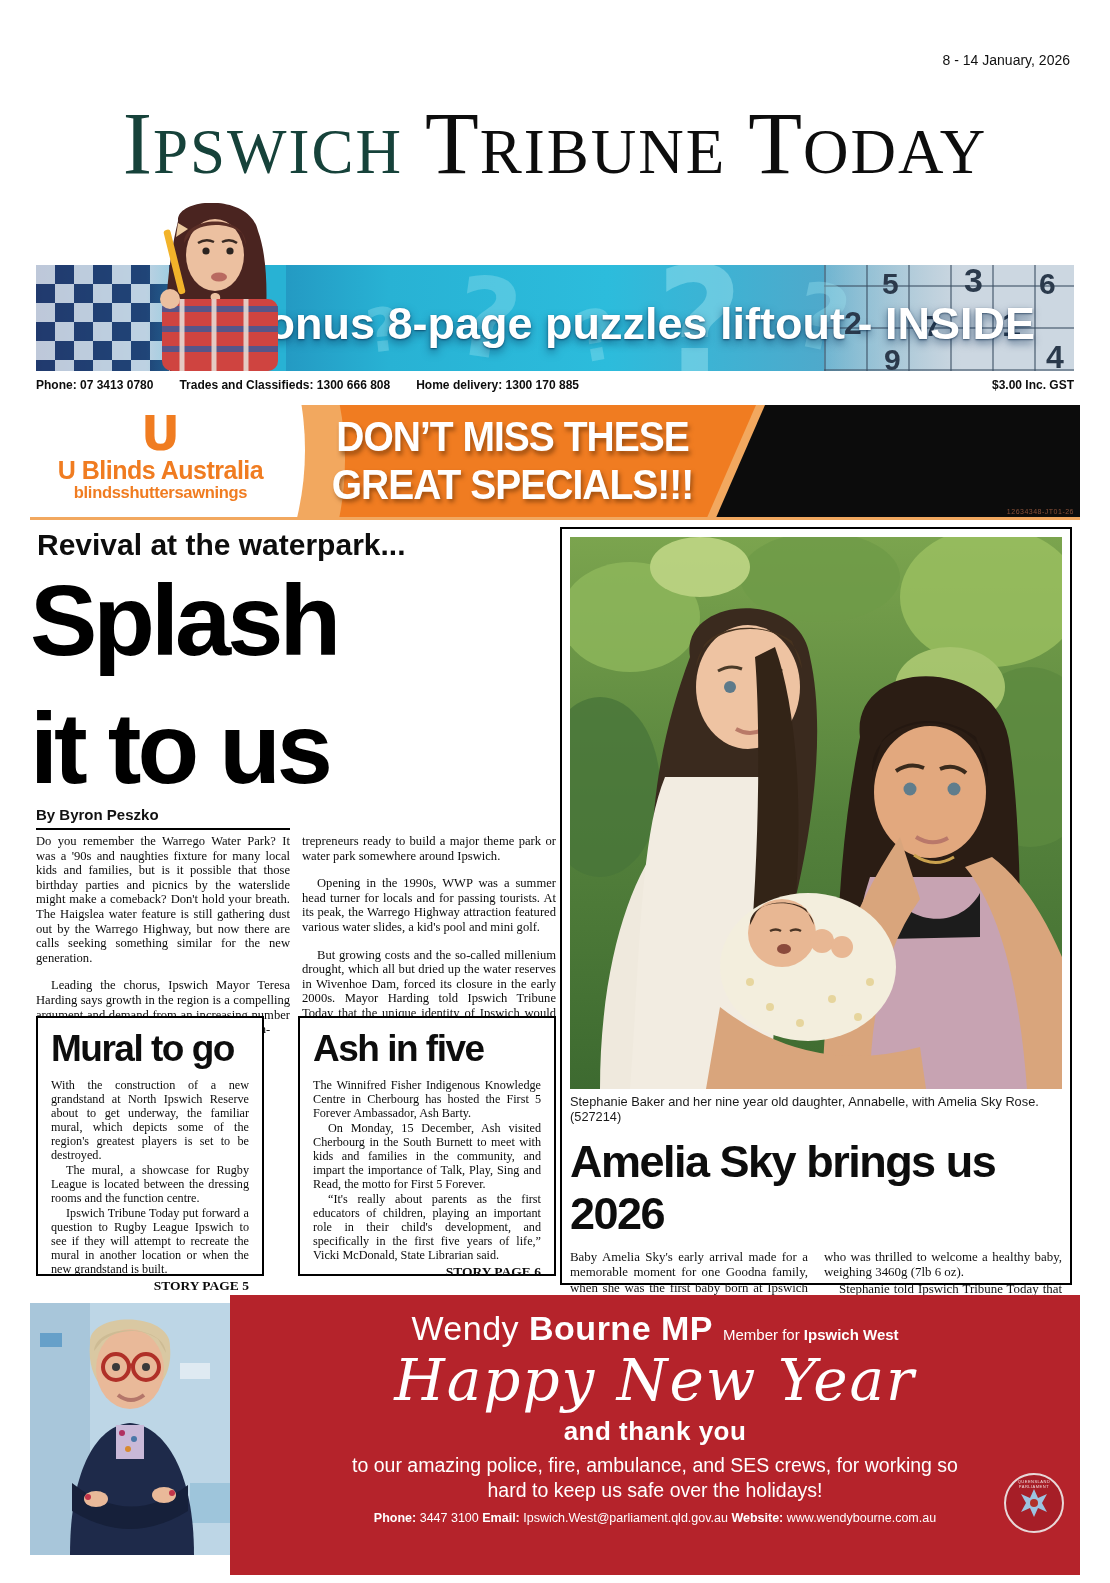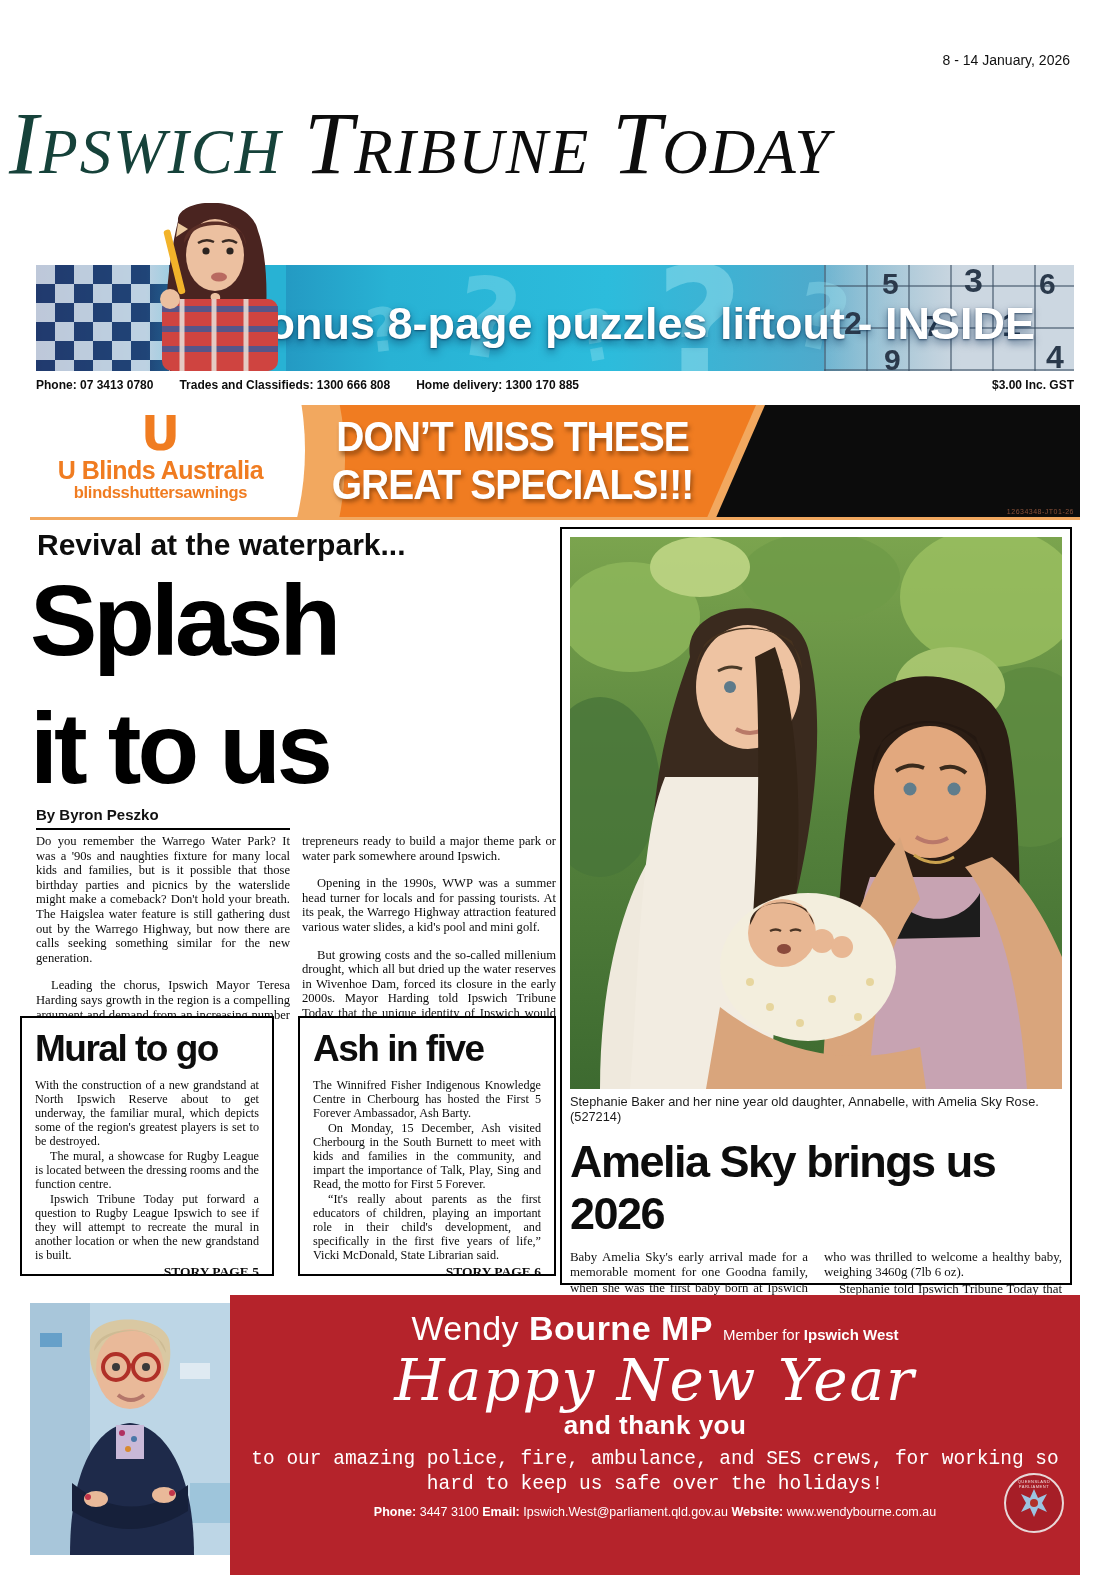--- a/index.html
+++ b/index.html
@@ -2,21 +2,21 @@
 <html><head>
 <meta charset="utf-8">
 <style>
   html,body{margin:0;padding:0;background:#ffffff;}
   body{width:1110px;height:1583px;position:relative;font-family:"Liberation Sans",sans-serif;color:#111;overflow:hidden;}
 
   
   .issue-date{position:absolute;top:52px;right:40px;font-size:14px;color:#101010;}
 
   
-  .masthead{position:absolute;top:100px;left:0;width:100%;font-family:"Liberation Serif",serif;white-space:nowrap;line-height:1;font-style:italic;}
+  .masthead{position:absolute;top:100px;left:0;width:100%;text-align:center;font-family:"Liberation Serif",serif;white-space:nowrap;line-height:1;}
   .masthead .word{display:inline-block;margin:0 9px;}
   .masthead .cap{font-size:88px;letter-spacing:1px;}
   .masthead .rest{font-size:63px;letter-spacing:2px;}
   .mast-green{color:#16423a;}
   .mast-black{color:#0d0d0d;}
 
   
   .banner{position:absolute;top:265px;left:36px;width:1038px;height:106px;}
   .banner-bg{position:absolute;inset:0;overflow:hidden;background:linear-gradient(90deg,#24427a 0%,#1f7fb0 13%,#28b2d4 34%,#2cbcdc 55%,#4fa9cb 76%,#a7bac4 100%);}
   .crossword{position:absolute;left:0;top:0;bottom:0;width:150px;background:repeating-conic-gradient(#20386b 0% 25%,#e4e9f1 0% 50%) 0 0/38px 38px;opacity:.8;}
@@ -67,21 +67,21 @@
   .byline{position:absolute;top:806px;left:36px;width:254px;font-size:15px;font-weight:700;border-bottom:2.5px solid #000;padding-bottom:5px;}
   .body-cols{display:flex;gap:12px;font-family:"Liberation Serif",serif;font-size:12.6px;line-height:1.16;text-align:justify;color:#0b0b0b;}
   .body-cols .col{flex:1;}
   .body-cols p{margin:0;}
   .body-cols p + p{text-indent:15px;margin-top:13px;}
   .splash-cols{position:absolute;top:834px;left:36px;width:520px;}
   .pageref{font-family:"Liberation Serif",serif;font-weight:700;font-size:13.5px;text-align:right;margin-top:2px;}
 
   
   .story-box{position:absolute;top:1016px;height:260px;border:2px solid #000;box-sizing:border-box;padding:8px 13px;background:#fff;}
-  .box-mural{left:20px;width:254px;}
+  .box-mural{left:36px;width:228px;}
   .box-ash{left:298px;width:258px;}
   .box-title{font-size:37px;font-weight:800;letter-spacing:-1.5px;margin:2px 0 8px;transform-origin:left;color:#0d0d0d;}
   .box-body{font-family:"Liberation Serif",serif;font-size:12.2px;line-height:1.15;text-align:justify;color:#0b0b0b;}
   .box-body p{margin:0;}
   .box-body p + p{text-indent:15px;margin-top:1px;}
 
   
   .photo-box{position:absolute;left:560px;top:527px;width:512px;height:758px;border:2px solid #000;box-sizing:border-box;padding:8px;background:#fff;}
   .family-photo{width:100%;height:552px;display:block;background:#4c7a3a;}
   .photo-caption{font-size:12.8px;color:#1a1a1a;margin-top:5px;}
@@ -95,22 +95,22 @@
   
   .wendy{position:absolute;left:30px;top:1295px;width:1050px;height:280px;}
   .wendy-photo{position:absolute;left:0;top:8px;width:200px;height:252px;}
   .wendy-red{position:absolute;left:200px;right:0;top:0;bottom:0;background:#b5232b;color:#fff;text-align:center;overflow:hidden;}
   .w-row1{margin-top:14px;}
   .w-name-light{font-size:34px;font-weight:400;letter-spacing:.5px;}
   .w-name-bold{font-size:34px;font-weight:800;letter-spacing:.5px;}
   .w-member{font-size:15px;font-weight:400;margin-left:10px;}
   .w-member b{font-weight:800;}
   .w-script{font-family:"DejaVu Serif",serif;font-style:italic;font-size:58px;line-height:60px;margin-top:2px;letter-spacing:2px;}
-  .w-thanks{font-size:26px;font-weight:800;letter-spacing:.5px;}
-  .w-msg{font-size:19.5px;line-height:25px;margin-top:6px;font-weight:400;font-family:Liberation Mono, monospace;}
+  .w-thanks{font-size:26px;font-weight:800;margin-top:6px;letter-spacing:.5px;}
+  .w-msg{font-size:19.5px;line-height:25px;margin-top:6px;font-weight:400;}
   .w-contact{font-size:12.5px;margin-top:8px;}
   .w-contact b{font-weight:800;}
   .qld-seal{position:absolute;right:16px;bottom:42px;width:56px;height:56px;border-radius:50%;background:#a61e27;border:2px solid #e8d8d8;display:flex;align-items:center;justify-content:center;}
   .seal-text{position:absolute;font-size:4px;color:#f0dada;top:4px;left:0;right:0;text-align:center;letter-spacing:.5px;}
 </style>
 </head>
 <body>
 
 <div class="issue-date">8 - 14 January, 2026</div>
 

